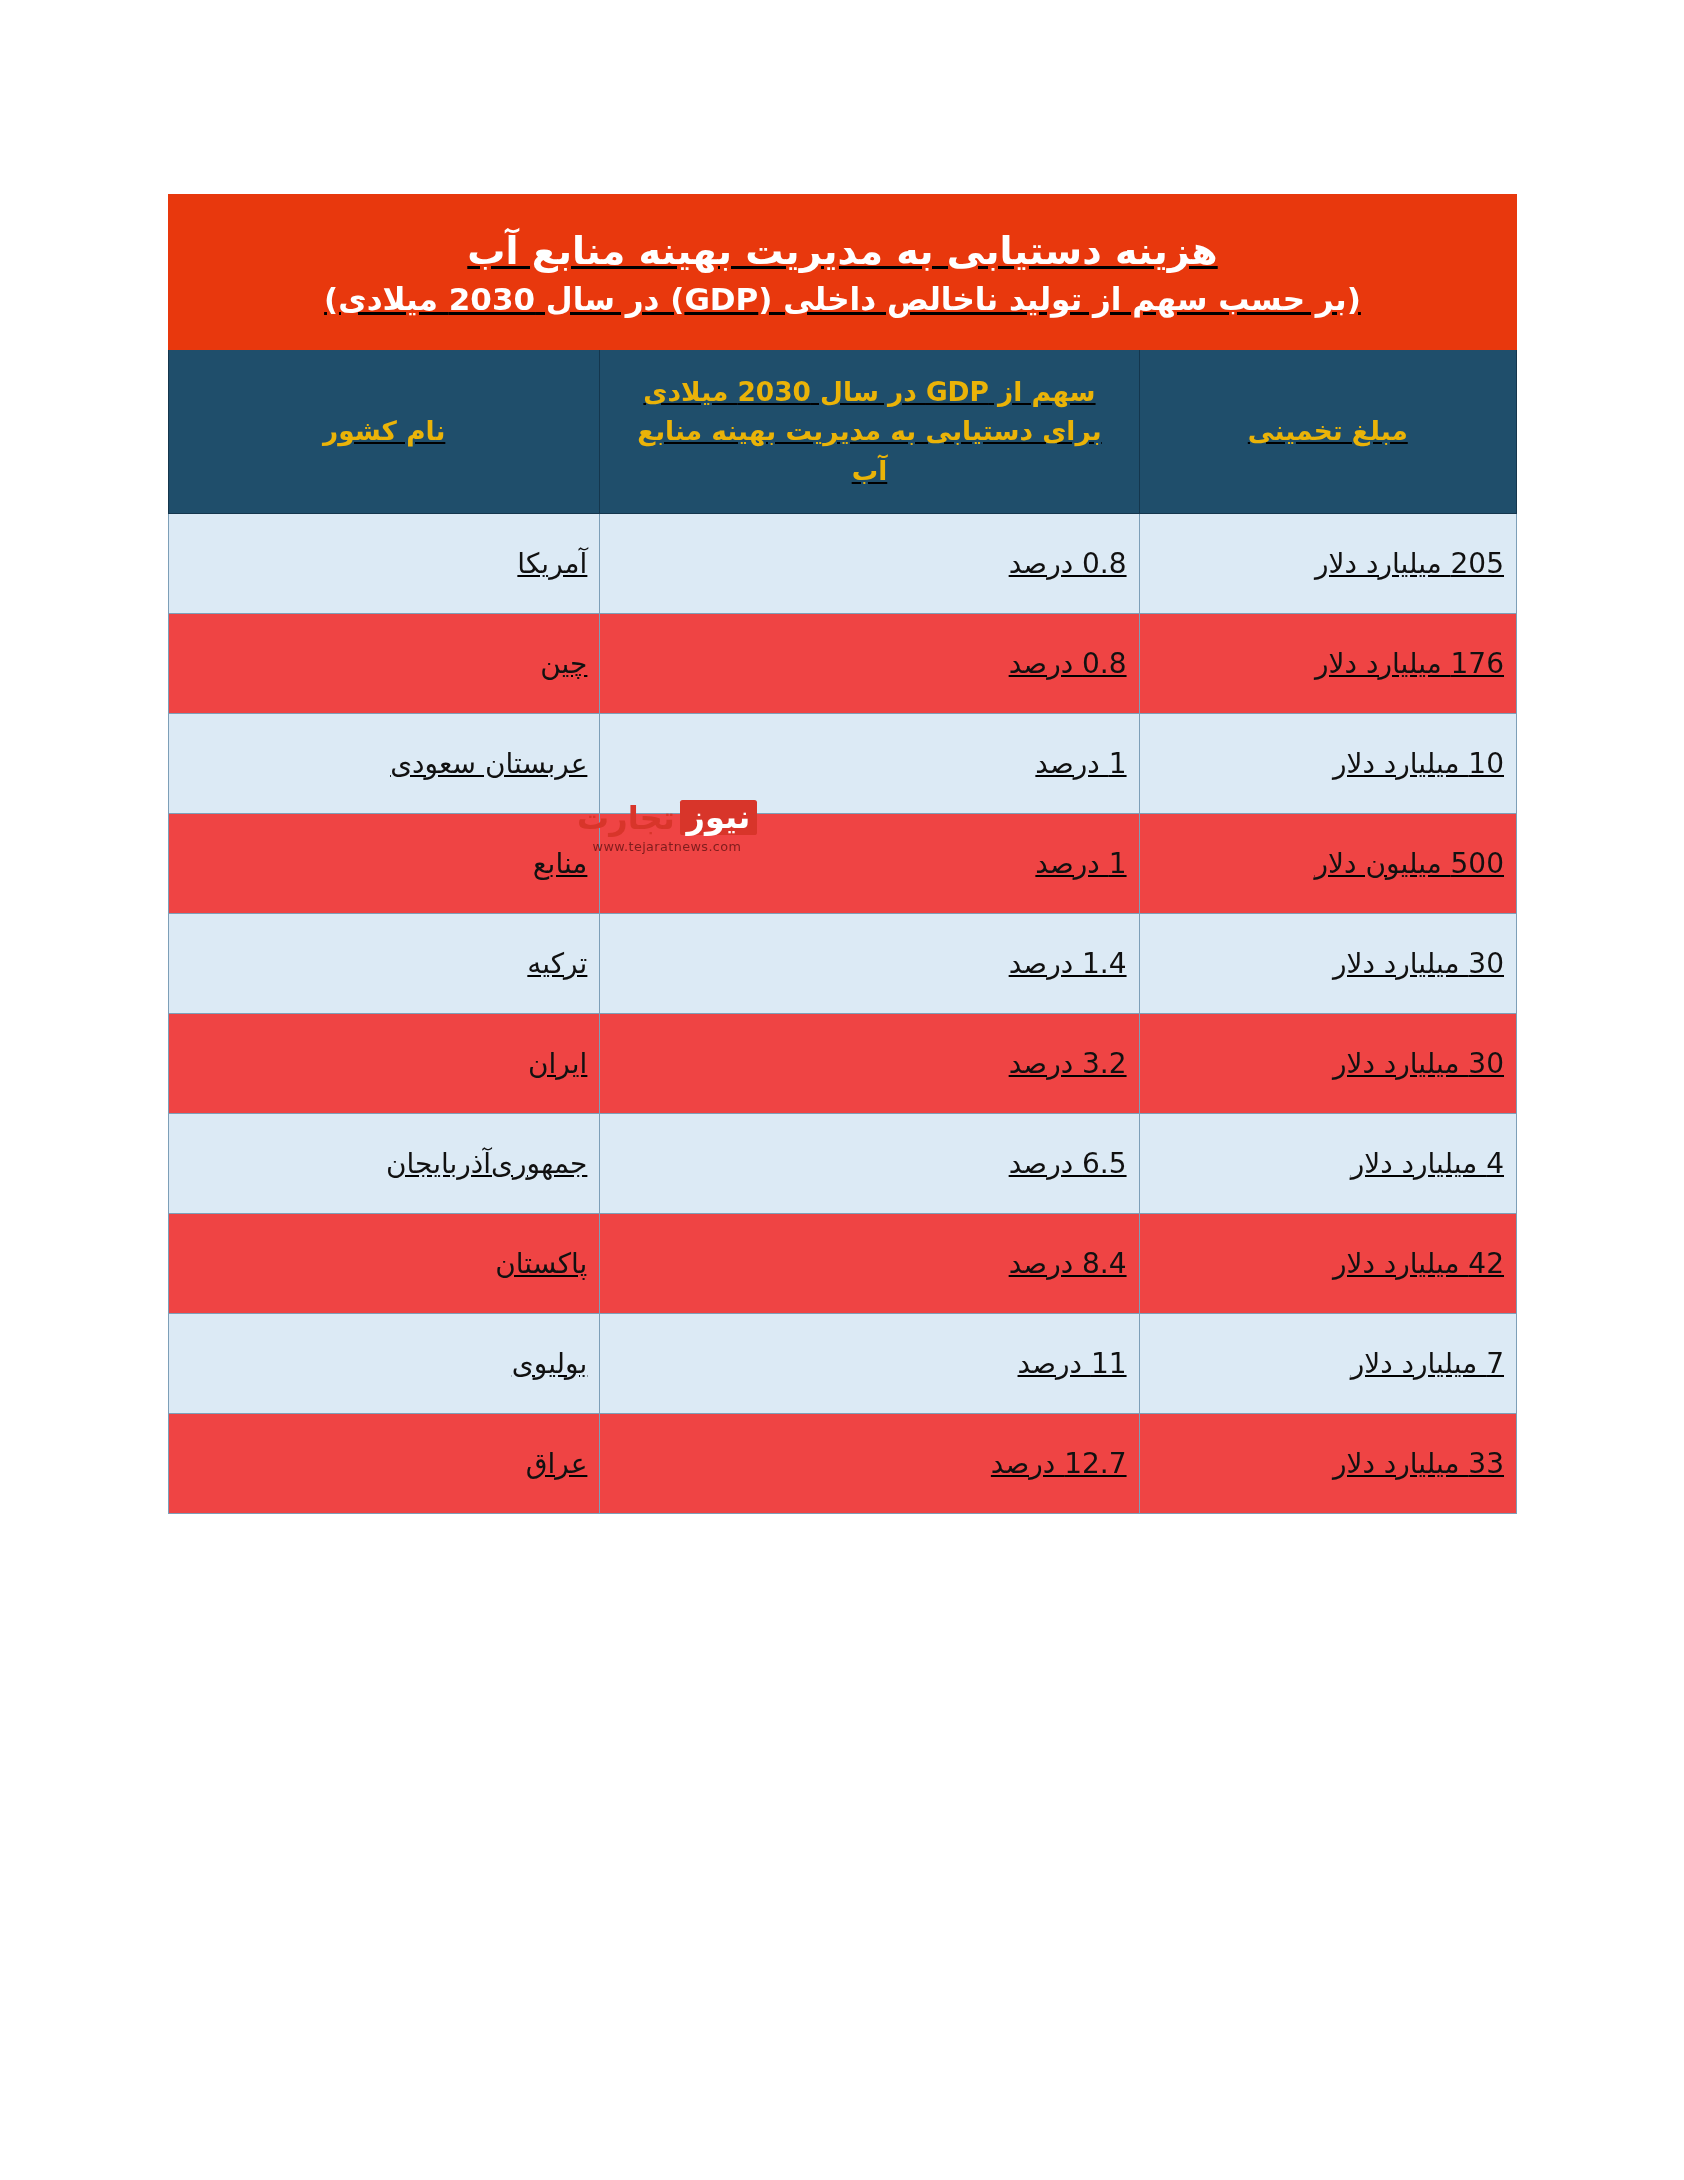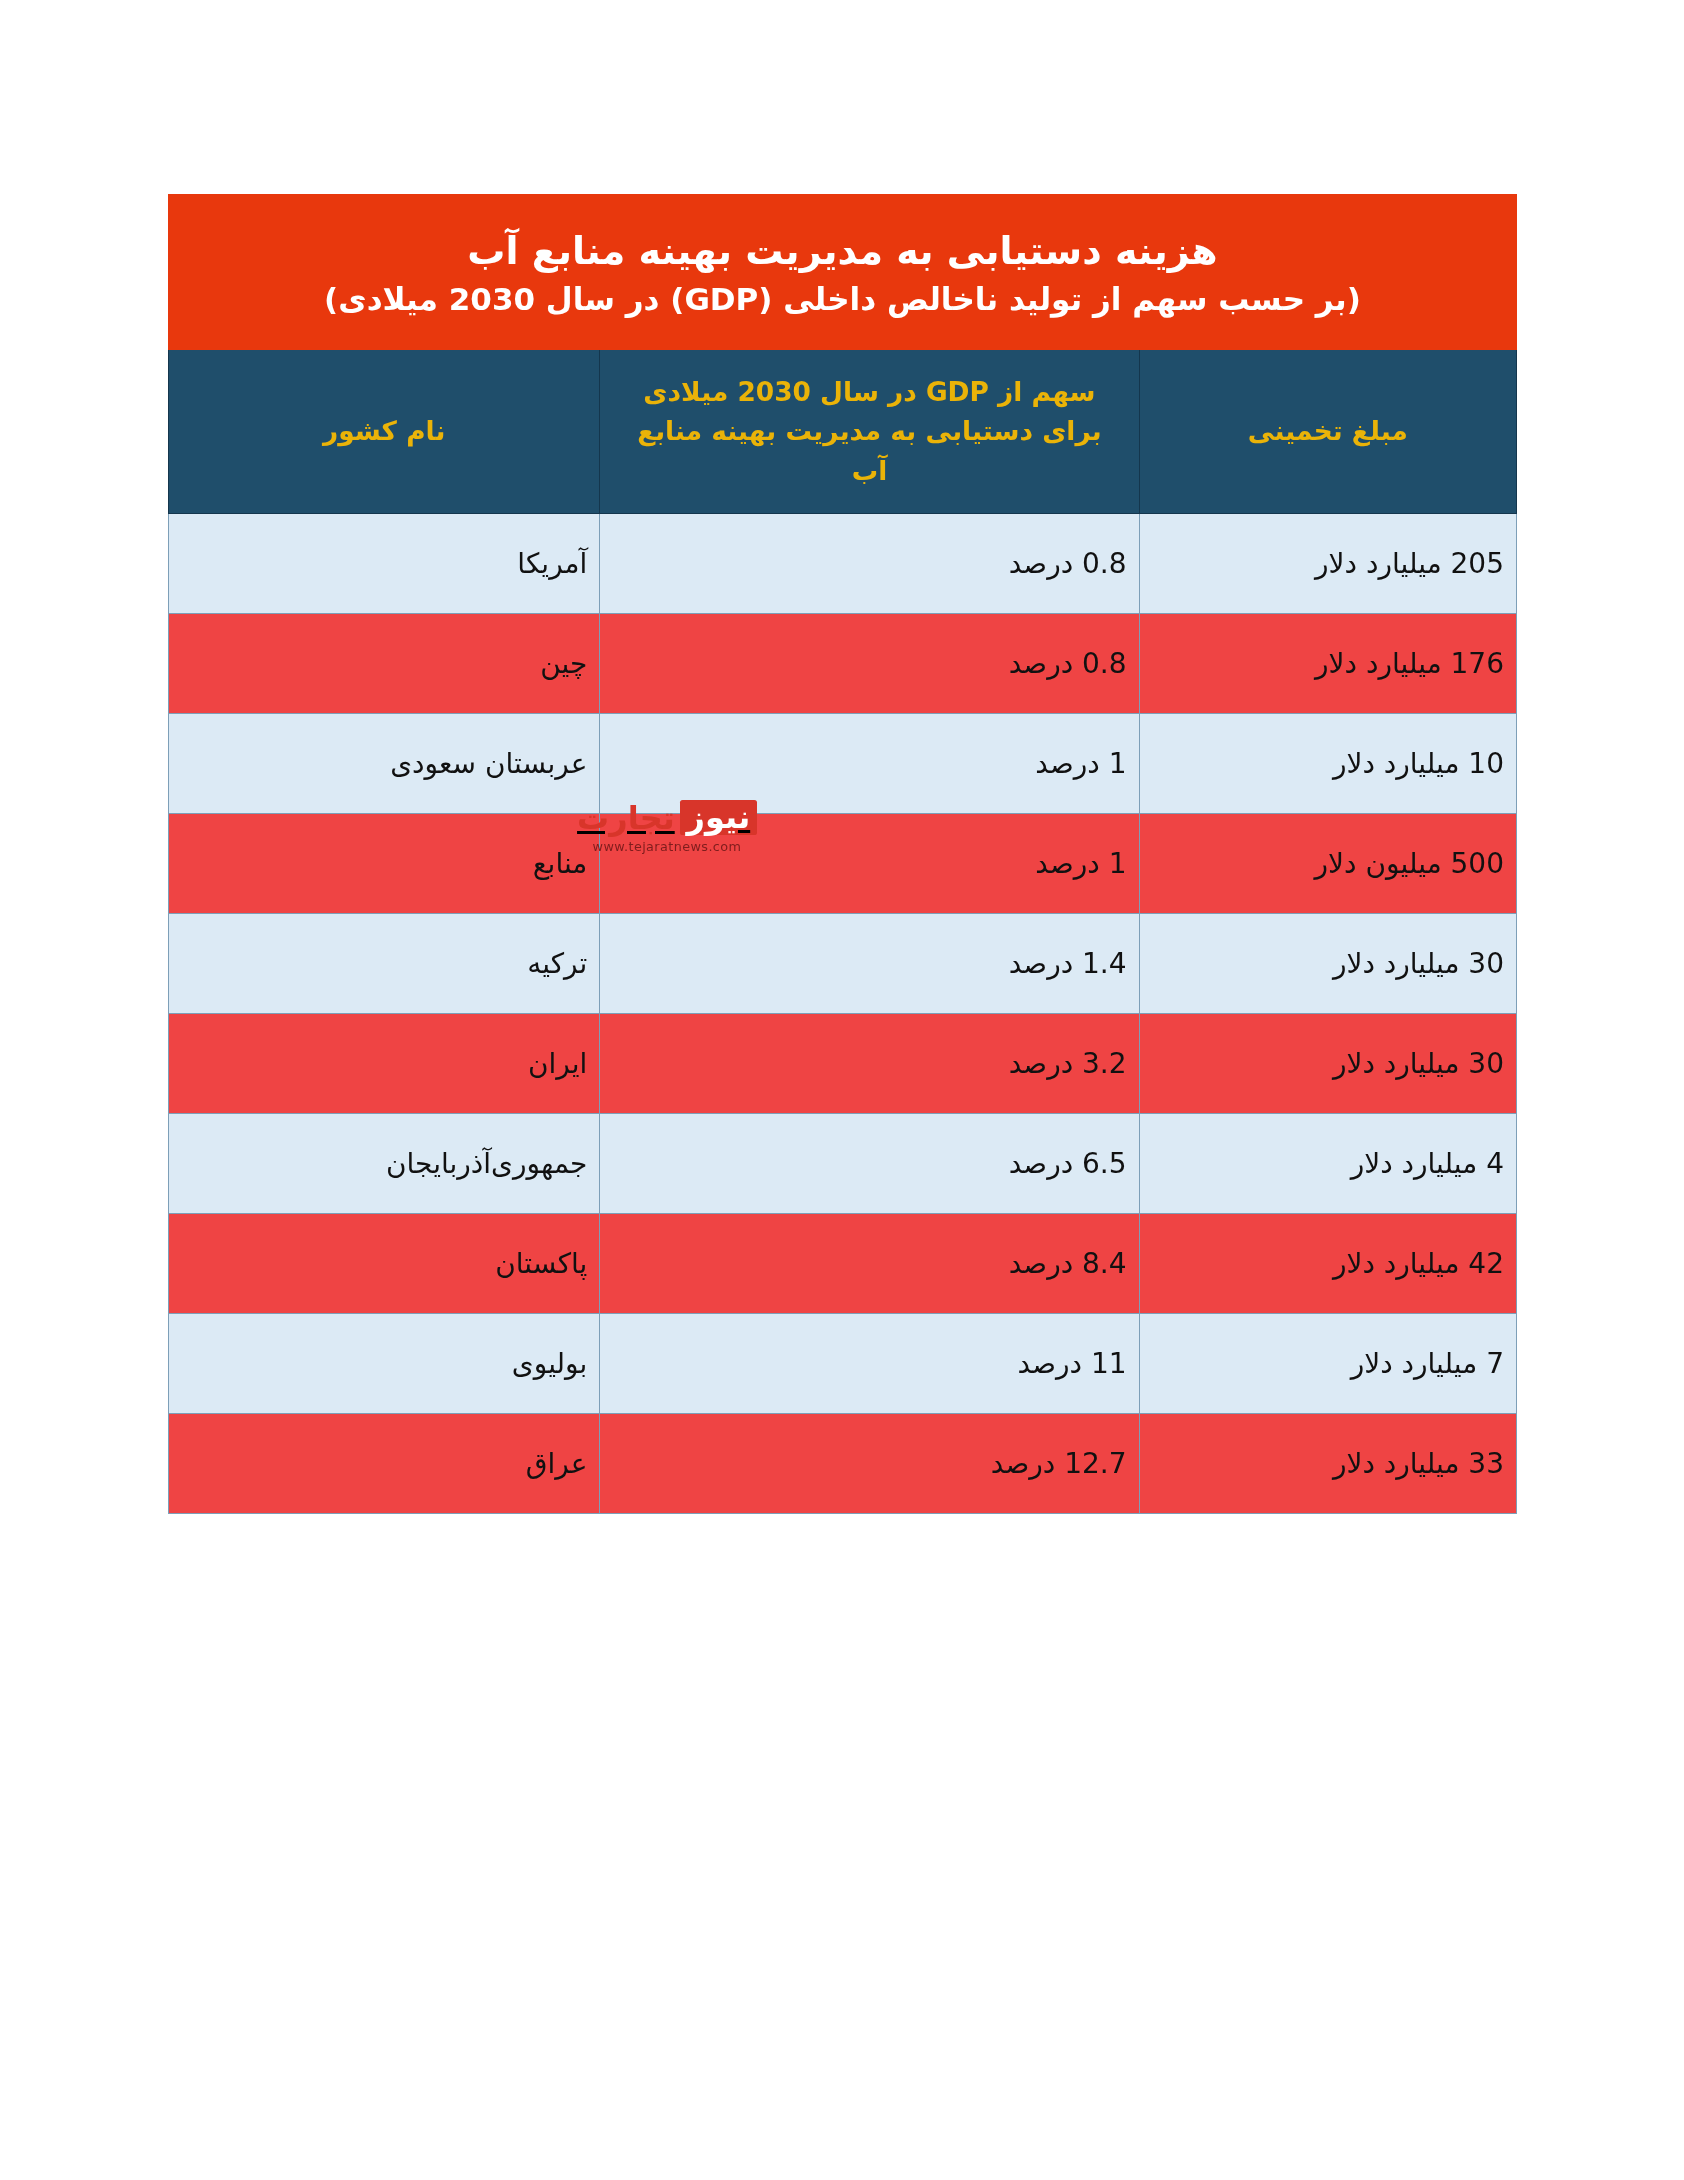--- a/index.html
+++ b/index.html
@@ -23,20 +23,21 @@
     right: 0;
     left: 0;
     margin: 0 auto;
     width: 1349px;
   }
   table.main {
     border-collapse: collapse;
     width: 100%;
     table-layout: fixed;
     border: 1.7px solid #2c3e50;
+    text-decoration: underline;
   }
   .title-cell {
     background: #e8380d;
     color: #ffffff;
     text-align: center;
     padding: 31px 17px 27px 17px;
     border: 1.7px solid #e8380d;
   }
   .title-main {
     font-size: 38px;
@@ -85,21 +86,20 @@
     text-align: center;
     line-height: 1;
     pointer-events: none;
   }
   .wm-row {
     display: flex;
     flex-direction: row-reverse;
     justify-content: center;
     align-items: center;
     gap: 5.1px;
-    text-decoration: underline;
   }
   .wm-red {
     color: #d8352a;
     font-size: 32px;
     font-weight: bold;
   }
   .wm-box {
     background: #d8352a;
     color: #ffffff;
     font-size: 32px;

